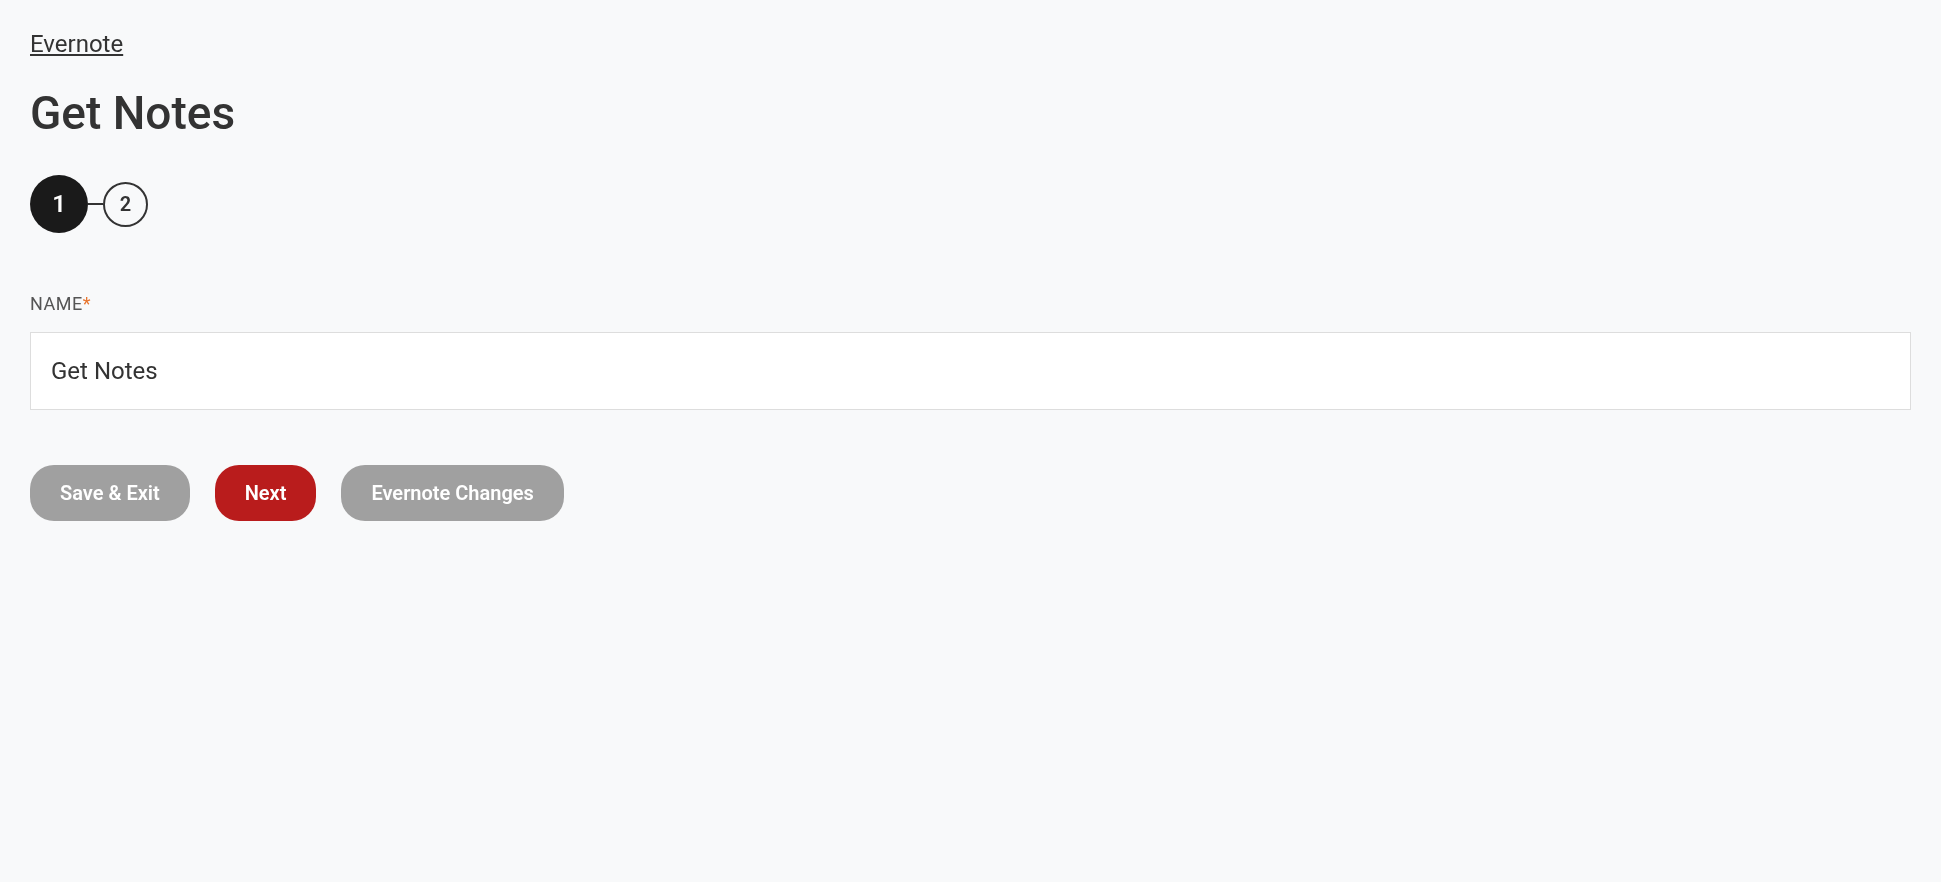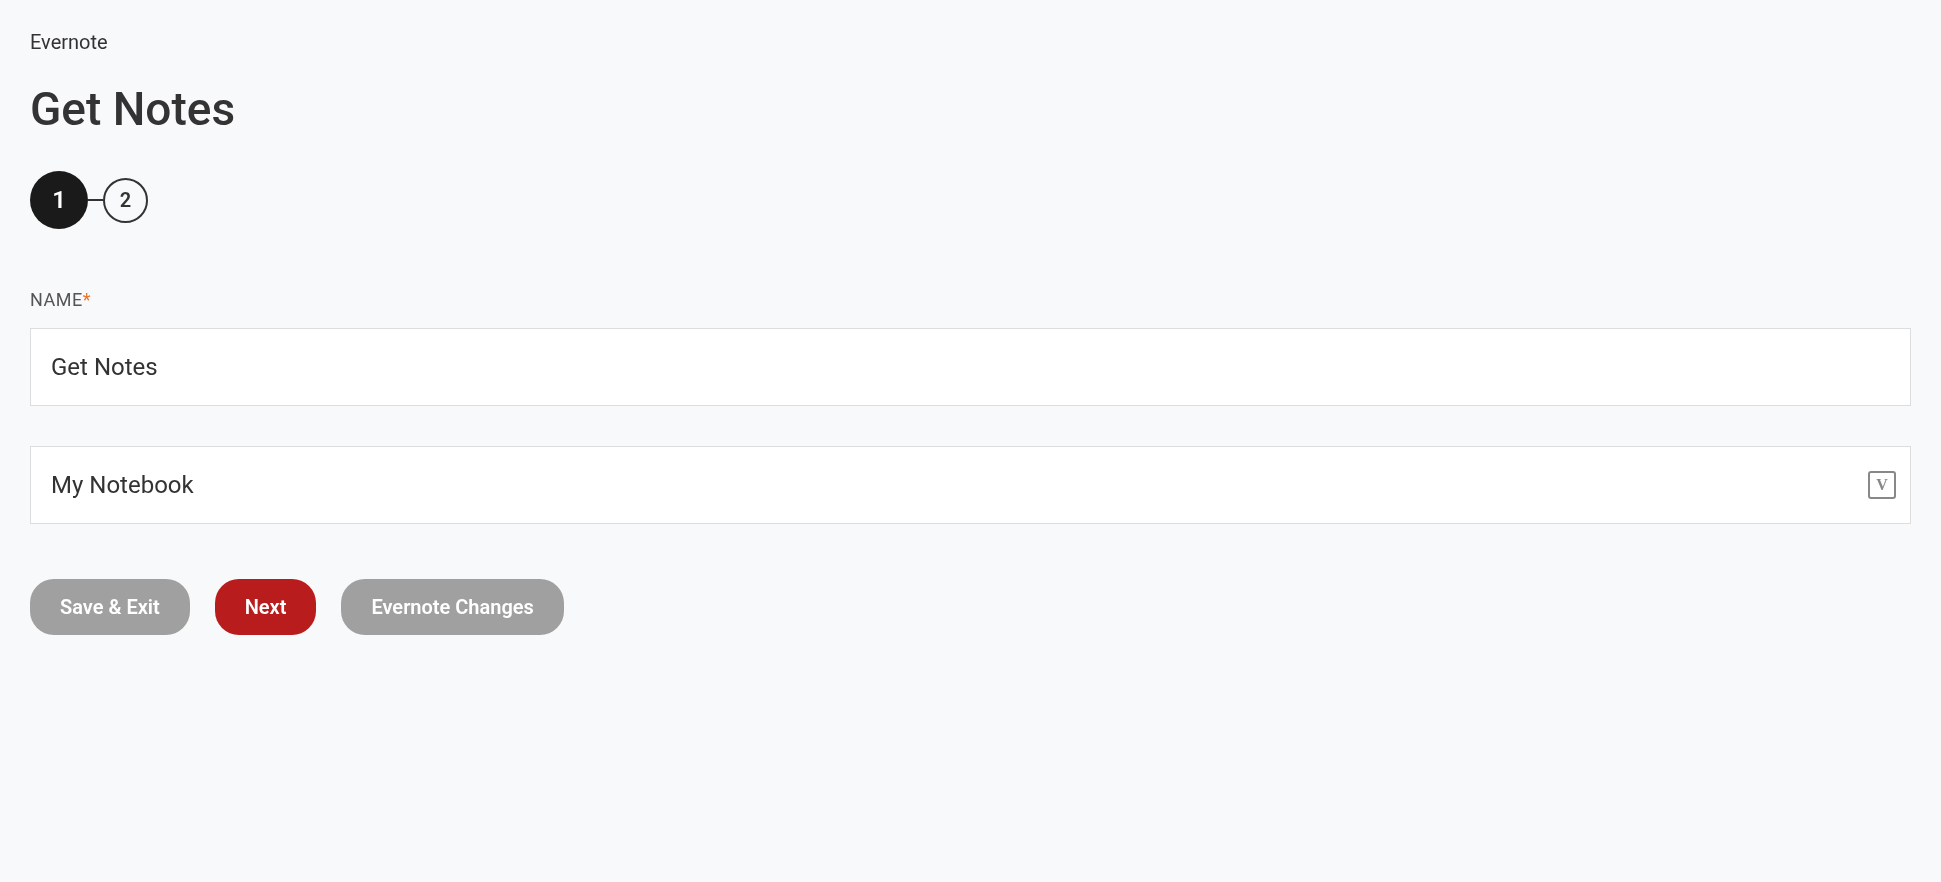--- a/index.html
+++ b/index.html
@@ -7,22 +7,23 @@
       margin: 0;
       padding: 0;
     }
     body {
       font-family: -apple-system, BlinkMacSystemFont, "Segoe UI", Roboto, "Helvetica Neue", Arial, sans-serif;
       background: #f8f9fa;
       padding: 30px 30px 40px 30px;
       color: #333;
     }
     .breadcrumb {
+      text-decoration: underline;
       color: #333;
-      font-size: 20px;
+      font-size: 24px;
       cursor: pointer;
       display: inline-block;
       margin-bottom: 28px;
     }
     .page-title {
       font-size: 46px;
       font-weight: 500;
       color: #333;
       margin-bottom: 35px;
     }
@@ -156,24 +157,20 @@
 <div class="form-group">
   <label class="form-label">
     <span>NAME</span><span class="required-mark">*</span>
   </label>
   <div class="input-wrapper">
     <input type="text" class="text-input" value="Get Notes" style="">
   </div>
 </div>
 
 <div class="form-group">
-  <div class="input-wrapper">
-    <input type="text" class="text-input has-suffix" value="My Notebook" style="">
-    <div class="variable-icon">V</div>
-  </div>
 </div>
 
 <div class="button-row">
   <button class="btn btn-secondary">Save &amp; Exit</button>
   <button class="btn btn-primary">Next</button>
   <button class="btn btn-secondary">Evernote Changes</button>
 </div>
 
 
 

